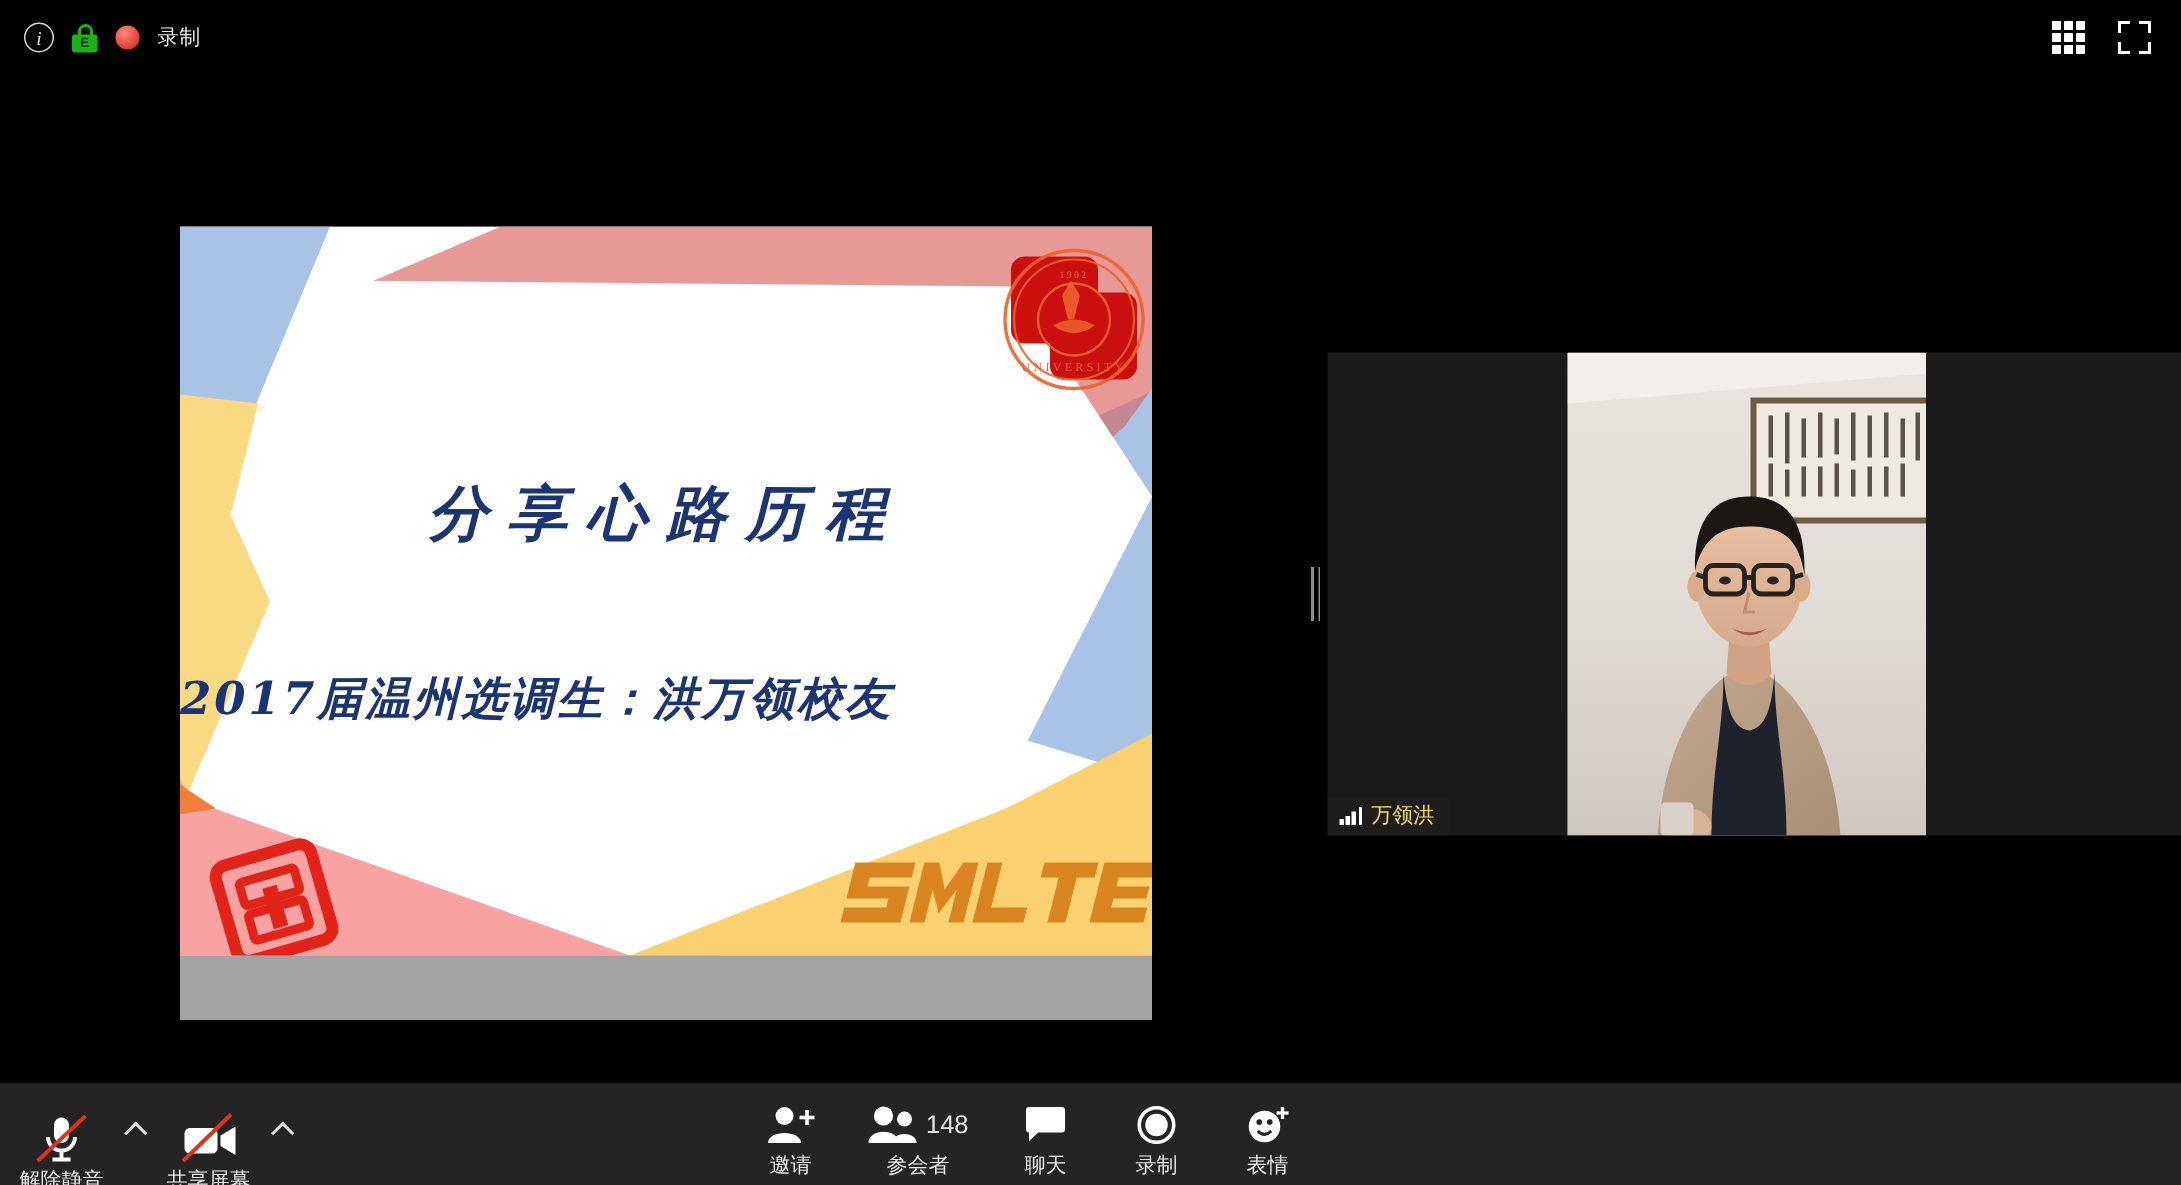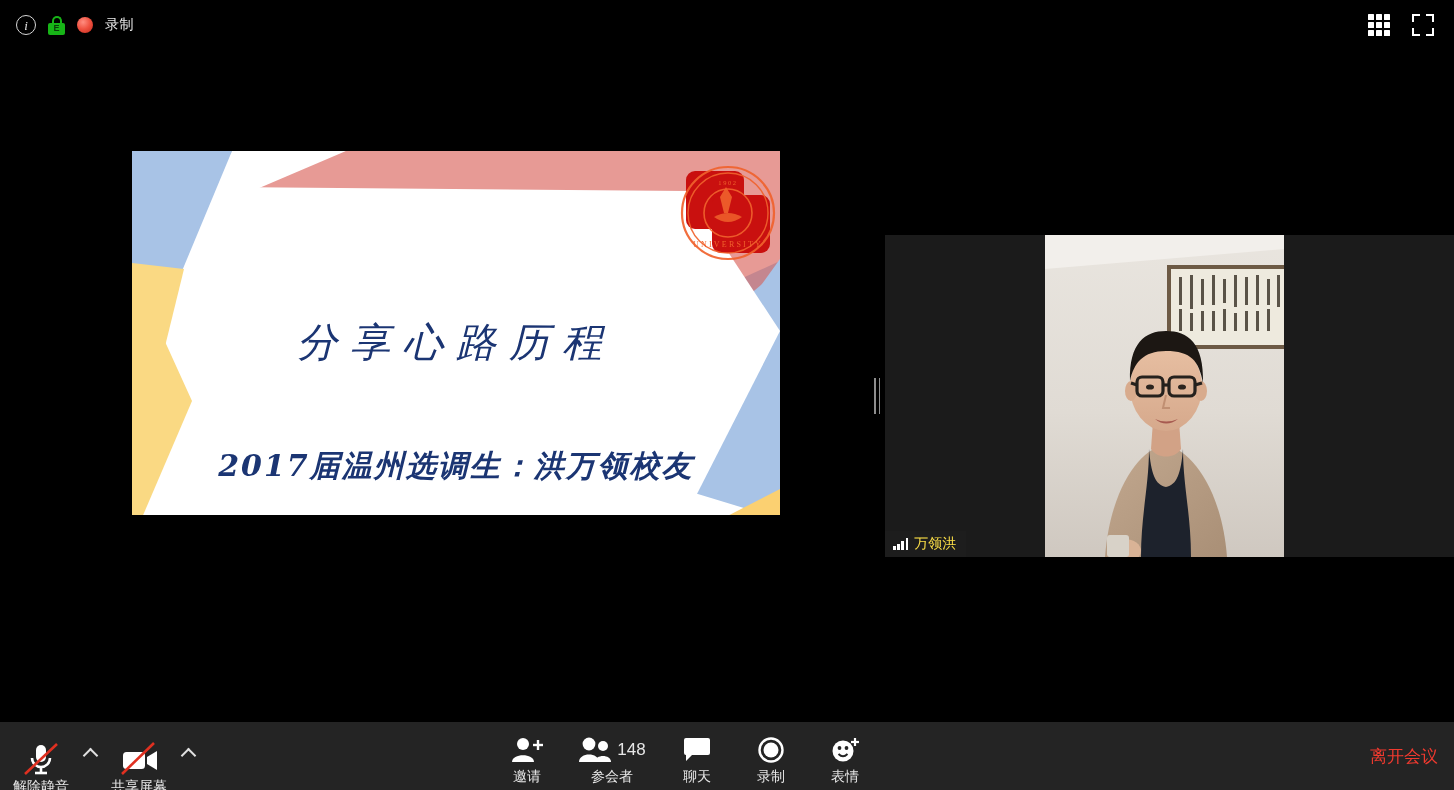--- a/index.html
+++ b/index.html
@@ -35,29 +35,29 @@
   .fs-icon i.tl { left:0; top:0; border-right:none; border-bottom:none; }
   .fs-icon i.tr { right:0; top:0; border-left:none; border-bottom:none; }
   .fs-icon i.bl { left:0; bottom:0; border-right:none; border-top:none; }
   .fs-icon i.br { right:0; bottom:0; border-left:none; border-top:none; }
 
   
   .stage { position:absolute; left:0; top:50px; width:1454px; height:672px; background:#000; }
 
   
   .share-area { position:absolute; left:0; top:0; width:876px; height:672px; background:#000; }
-  .slide { position:absolute; left:132px; top:101px; width:648px; height:364px;
+  .slide { position:absolute; left:120px; top:101px; width:648px; height:529px;
     background:#a3a3a3; overflow:hidden; }
   .slide svg { display:block; width:648px; height:486px; }
 
   .slide-title { position:absolute; left:0; right:0; top:164px; text-align:center;
-    color:#1b3573; font-size:40px; font-weight:normal; letter-spacing:13px;
+    color:#1b3573; font-size:40px; font-weight:bold; letter-spacing:13px;
     font-family:"DejaVu Serif","Liberation Serif",serif;
     font-style:italic; white-space:nowrap; }
-  .slide-sub { position:absolute; left:0; right:0; top:295px; text-align:center;
+  .slide-sub { position:absolute; left:0; right:0; top:295px; text-align:left;
     color:#1b3573; font-size:30px; font-weight:bold; letter-spacing:2px;
     font-family:"DejaVu Serif","Liberation Serif",serif;
     font-style:italic; white-space:nowrap; }
 
   
   .drag-handle { position:absolute; left:872px; top:326px; width:10px; height:40px;
     display:flex; align-items:center; justify-content:center; gap:3px; }
   .drag-handle i { width:1.5px; height:36px; background:#8e8e8e; display:block; }
 
   
@@ -398,16 +398,15 @@
             <circle cx="16.5" cy="12" r="1.9" fill="#242424"></circle>
             <path d="M8.5 18 q4.5 4.5 9 0" fill="none" stroke="#242424" stroke-width="1.9"></path>
             <line x1="25" y1="2" x2="25" y2="10" stroke="#fff" stroke-width="2.2"></line>
             <line x1="21" y1="6" x2="29" y2="6" stroke="#fff" stroke-width="2.2"></line>
           </svg>
         </div>
         <div class="tb-label">表情</div>
       </div>
     </div>
 
-    <div class="leave-btn">离开会议</div>
   </div>
 
 </div>
 
 </body></html>

